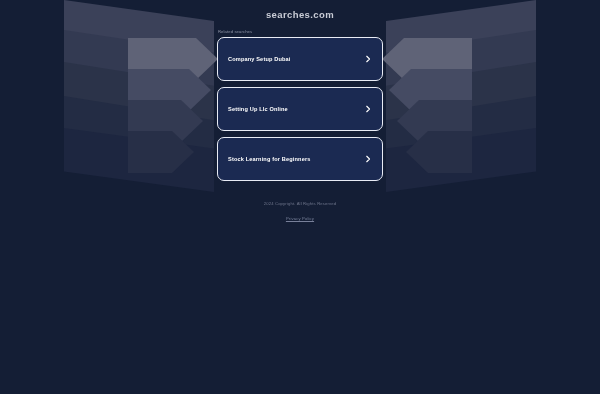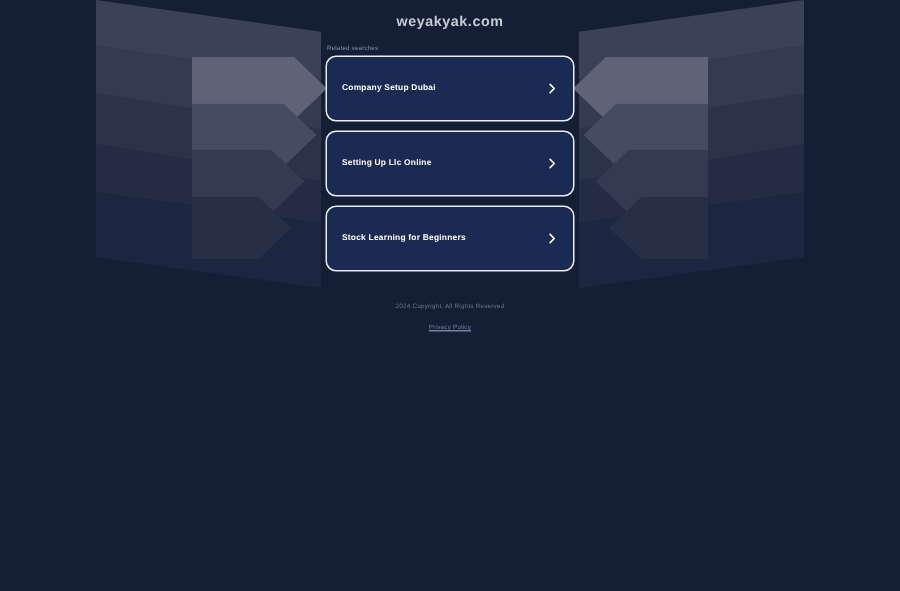--- a/index.html
+++ b/index.html
@@ -157,21 +157,21 @@
   <div class="wing right" style="left:386px; top:128px; width:150px; height:64px; background:#1d2640;"></div>
 
   <div class="chev right" style="left:382px; top:38px; width:90px; background:#5f6377;"></div>
   <div class="chev right" style="left:389px; top:69px; width:83px; background:#454b63;"></div>
   <div class="chev right" style="left:397px; top:100px; width:75px; background:#333a52;"></div>
   <div class="chev right" style="left:406px; top:131px; width:66px; background:#272f47;"></div>
 </div>
 
 <div id="page">
 
-  <div id="site-title">weyakyak.com</div>
+  <div id="site-title">searches.com</div>
 
   <div id="content-col">
 
     <div id="related-label">Related searches</div>
 
     <div class="search-card">
       <span class="card-label">Company Setup Dubai</span>
       <span class="chevron-icon">
         <svg viewBox="0 0 16 16" width="8" height="8" fill="none" stroke="currentColor" stroke-width="2.2" stroke-linecap="round" stroke-linejoin="round">
           <polyline points="5.5,2.5 11,8 5.5,13.5"></polyline>

